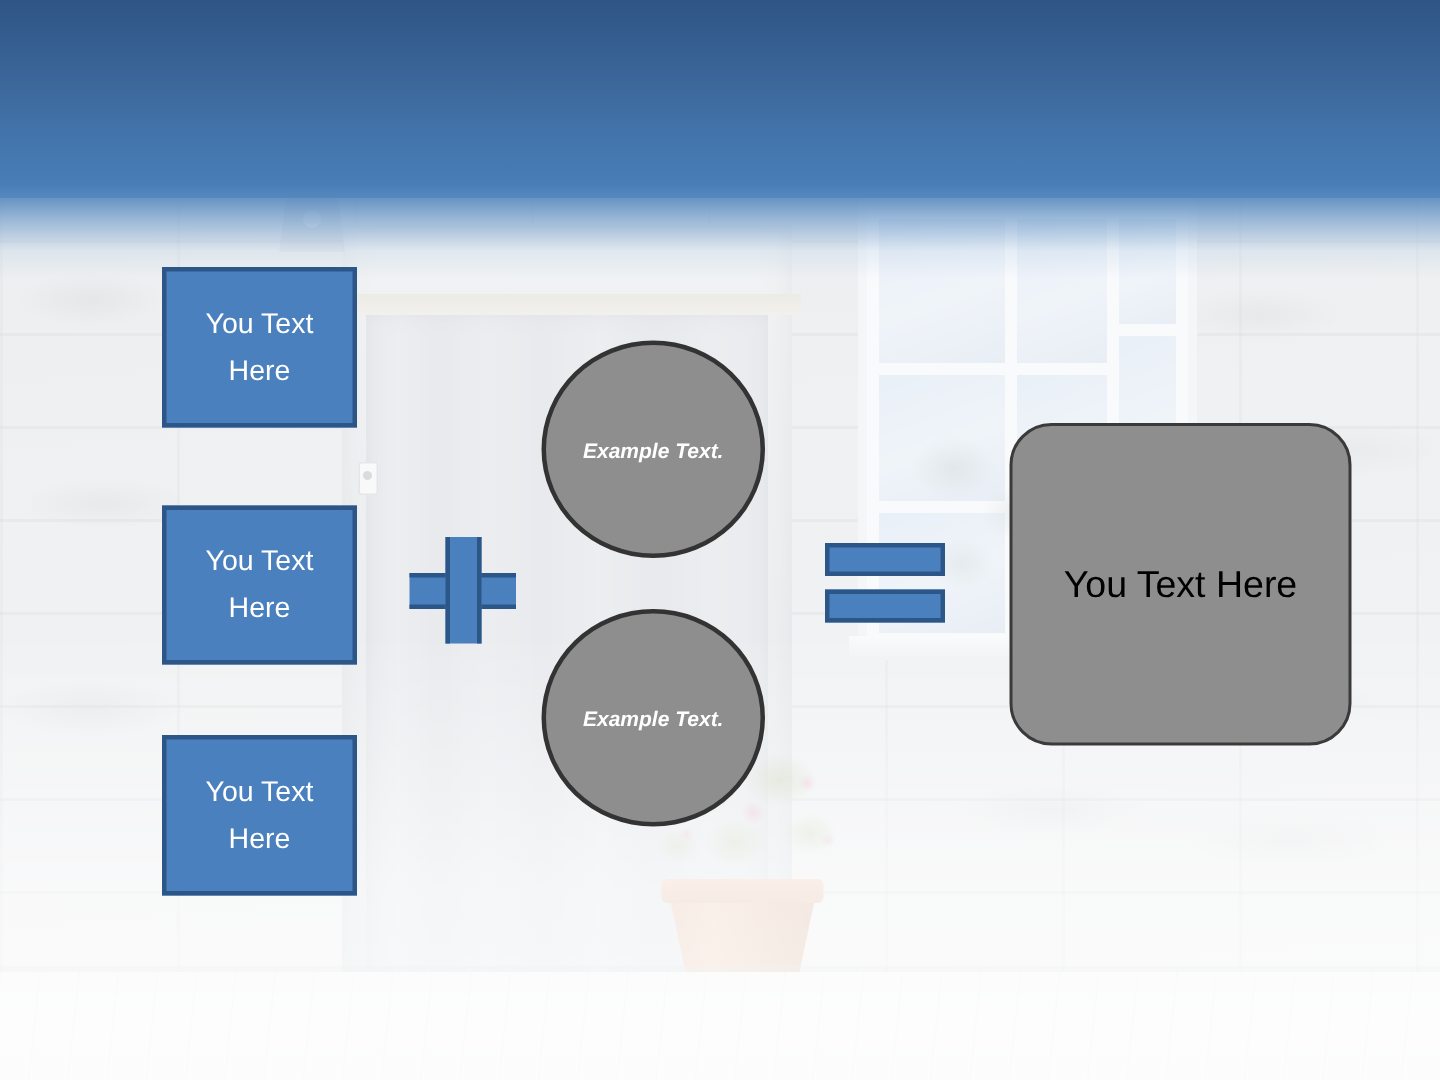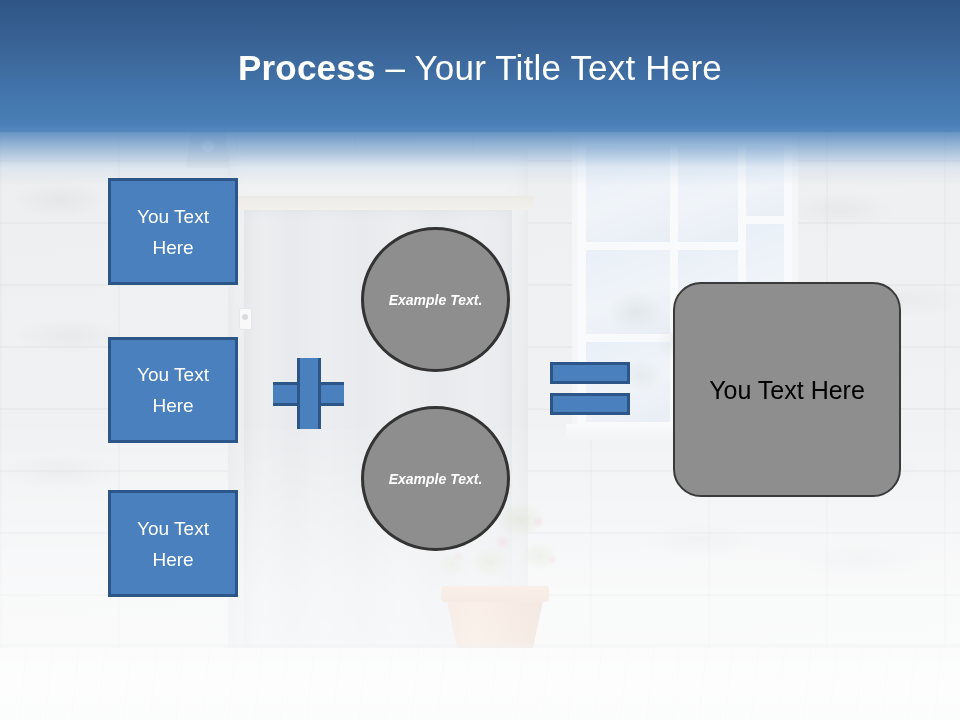--- a/index.html
+++ b/index.html
@@ -352,23 +352,20 @@
 
     <div class="ground-edge"></div>
     <div class="ground"></div>
 
     <div class="photo-wash"></div>
     <div class="photo-wash-bottom"></div>
   </div>
 
   <div class="header-band"></div>
   <div class="header-fade"></div>
-  <div class="slide-title">
-    <span class="strong">Process</span><span class="light"> – Your Title Text Here</span>
-  </div>
 
   <div class="blue-box" id="box-1">
     <span>You Text Here</span>
   </div>
   <div class="blue-box" id="box-2">
     <span>You Text Here</span>
   </div>
   <div class="blue-box" id="box-3">
     <span>You Text Here</span>
   </div>

